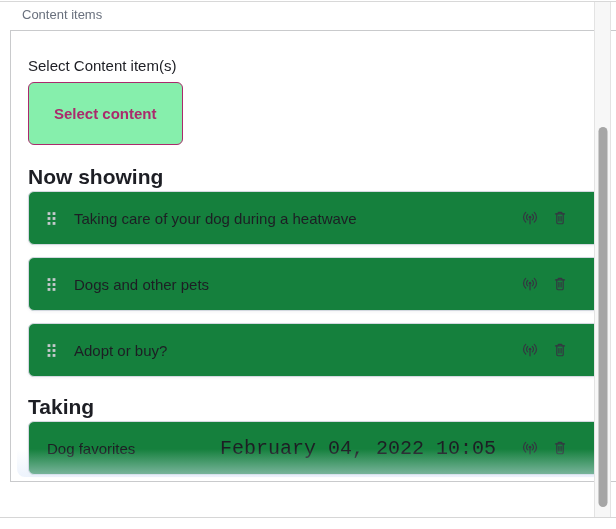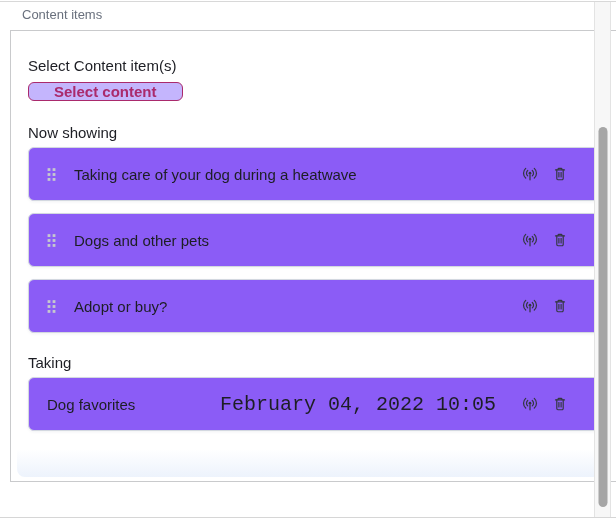--- a/index.html
+++ b/index.html
@@ -26,32 +26,32 @@
     background:#fff;border:1px solid var(--panel-border);border-radius:0;
     padding:26px 16px 0 17px;
   }
   .panel::after{
     content:"";position:absolute;left:6px;right:6px;bottom:4px;height:28px;
     background:linear-gradient(to bottom, rgba(226,237,252,0), rgba(222,233,250,0.55));
     border-radius:0 0 8px 8px;pointer-events:none;
   }
   .select-label{font-size:15px;line-height:17px;}
   .select-btn{
-    margin-top:8px;display:inline-block;background:#c4b5fd;
+    margin-top:8px;display:inline-block;background:#86efac;
     border:1px solid var(--accent);border-radius:6px;
     color:var(--accent);font-weight:700;font-size:15px;
-    padding:0 25px;cursor:pointer;font-family:inherit;
-  }
-  .section-label{font-size:15px;line-height:17px;}
+    padding:22px 25px;cursor:pointer;font-family:inherit;
+  }
+  .section-label{font-size:21px;line-height:17px;font-weight:bold;}
   .label-now{margin-top:23px;}
   .label-queue{margin-top:21px;}
   .rows{display:flex;flex-direction:column;gap:12px;margin-top:6px;}
   .row{
     height:54px;display:flex;align-items:center;
-    background:#8b5cf6;border:1px solid var(--card-border);border-radius:6px;
+    background:#15803d;border:1px solid var(--card-border);border-radius:6px;
     box-shadow:0 1px 3px rgba(80,90,110,0.08);
     padding:0 32px 0 18px;
   }
   .drag{
     width:9px;height:14px;margin-right:18px;flex:none;
     color:#c6c9ce;cursor:grab;display:inline-flex;
   }
   .row-title{font-size:15px;flex:1;color:var(--text);}
   .row-timestamp{font-size:20px;color:var(--text);margin-right:26px;font-family:Liberation Mono, monospace;}
   .row-actions{display:flex;align-items:center;gap:14px;flex:none;}

